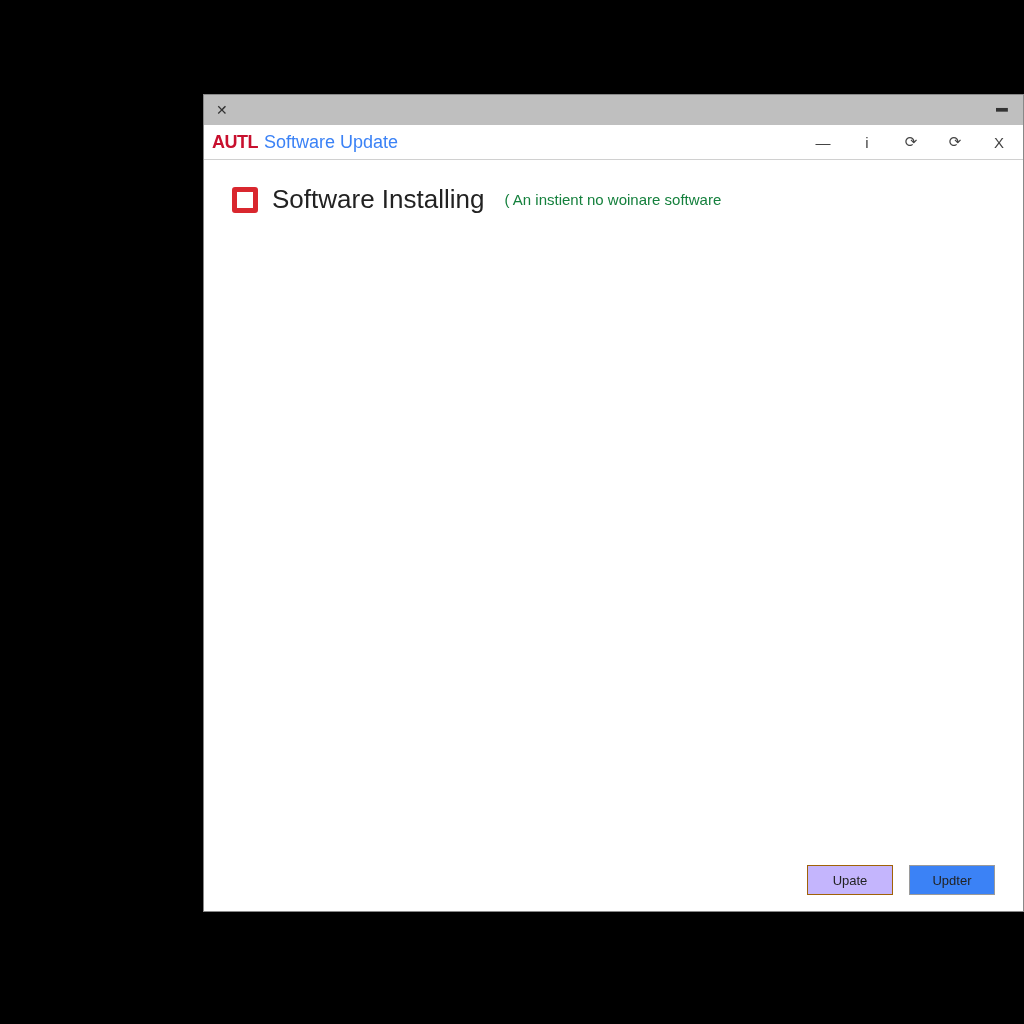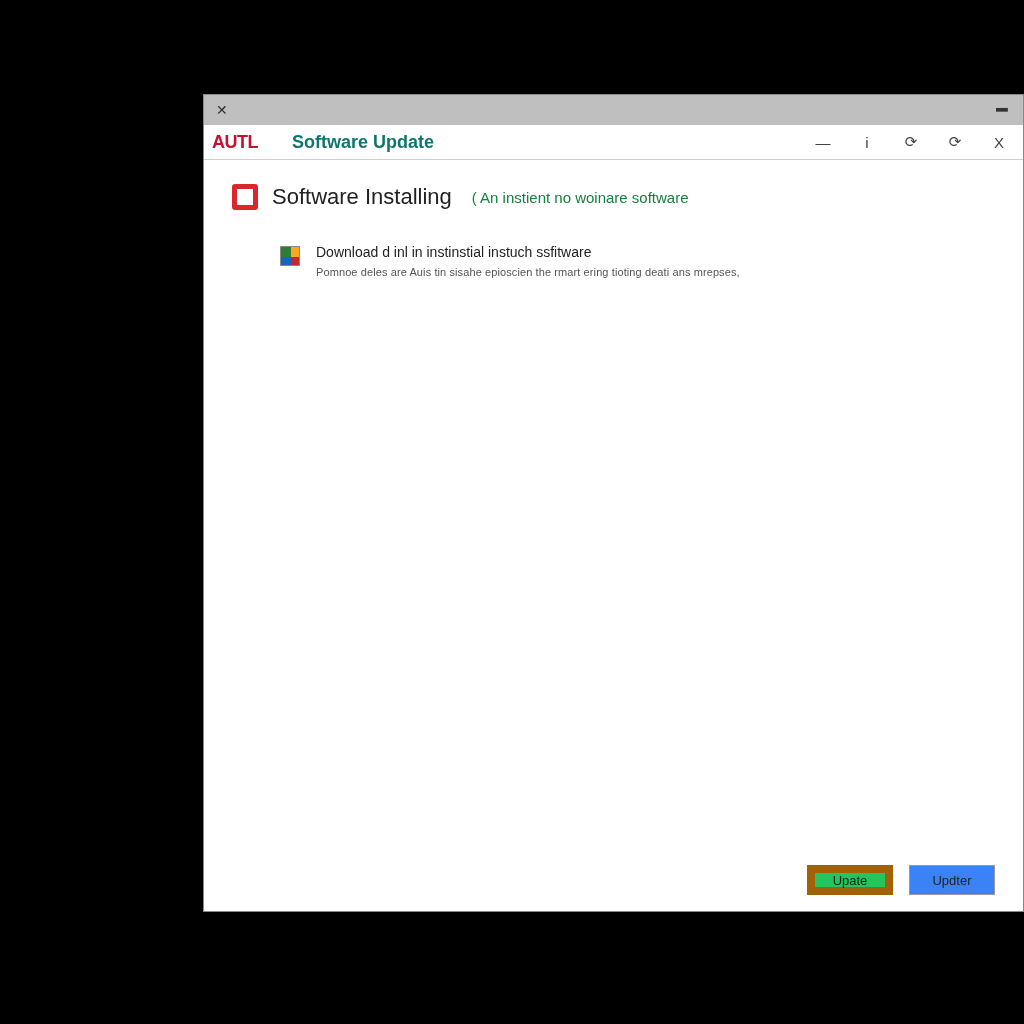--- a/index.html
+++ b/index.html
@@ -54,23 +54,22 @@
     gap: 6px;
   }
   .brand {
     font-weight: 800;
     font-size: 18px;
     color: #c8102e;
     letter-spacing: -0.5px;
   }
   .title-text {
     font-size: 18px;
-    color: #0f766e;
-    font-weight: 700;
-    margin-left: 28px;
+    color: #3b82f6;
+    font-weight: 400;
   }
   .win-controls {
     margin-left: auto;
     display: flex;
     gap: 24px;
     align-items: center;
     color: #444;
     padding-right: 6px;
   }
   .win-btn {
@@ -95,21 +94,21 @@
   }
   .red-square {
     width: 26px;
     height: 26px;
     border: 5px solid #d9272e;
     background: #fff;
     border-radius: 3px;
     flex-shrink: 0;
   }
   .heading-text {
-    font-size: 22px;
+    font-size: 26px;
     color: #222;
     font-weight: 400;
   }
   .heading-sub {
     font-size: 15px;
     color: #15803d;
     margin-left: 6px;
   }
   .item-row {
     display: flex;
@@ -159,22 +158,22 @@
     background: #3b82f6;
     border: 1px solid #9a9a9a;
     font-size: 13px;
     color: #222;
     cursor: pointer;
     display: flex;
     align-items: center;
     justify-content: center;
   }
   .btn.primary {
-    border: 8px solid #a16207;
-    background: #22c55e;
+    border: 1px solid #a16207;
+    background: #c4b5fd;
   }
 </style>
 </head>
 <body>
 
 <div class="outer-frame">
 
   <div class="outer-titlebar">
     <span class="outer-close">✕</span>
     <span class="outer-min">━</span>
@@ -192,27 +191,20 @@
     </div>
   </div>
 
   <div class="content">
     <div class="heading-row">
       <div class="red-square"></div>
       <span class="heading-text">Software Installing</span>
       <span class="heading-sub">( An instient no woinare software</span>
     </div>
 
-    <div class="item-row">
-      <div class="color-icon"></div>
-      <div class="item-texts">
-        <span class="item-title">Download d inl in instinstial instuch ssfitware</span>
-        <span class="item-desc">Pomnoe deles are Auis tin sisahe epioscien the rmart ering tioting deati ans mrepses,</span>
-      </div>
-    </div>
 
     <div class="footer">
       <button class="btn primary">Upate</button>
       <button class="btn">Updter</button>
     </div>
   </div>
 
 </div>
 
 </body></html>

